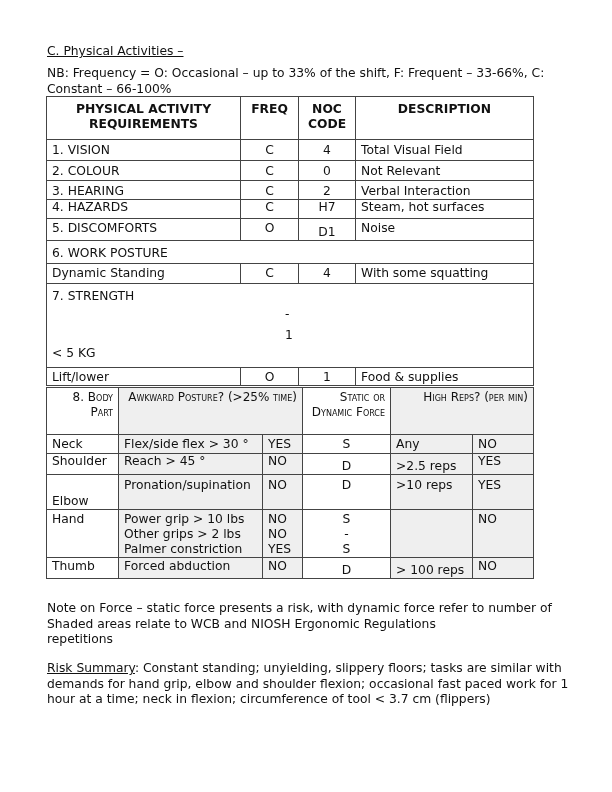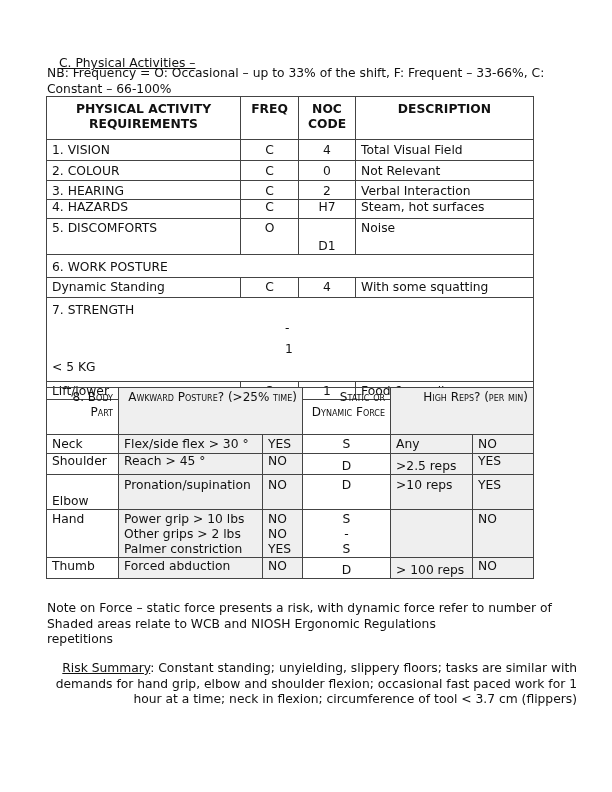--- a/index.html
+++ b/index.html
@@ -1,37 +1,37 @@
 <!DOCTYPE html>
 <html><head>
 <meta charset="utf-8">
 <style>
   html, body { margin: 0; padding: 0; background: #ffffff; }
   body { width: 612px; height: 792px; position: relative; overflow: hidden;
          font-family: "DejaVu Sans", sans-serif; color: #111; font-size: 12.3px; }
   .abs { position: absolute; }
   .u { text-decoration: underline; }
-  p { margin: 12px; }
+  p { margin: 0; }
   .section-title { left: 47px; top: 44px; }
   .nb { left: 47px; top: 66px; width: 540px; line-height: 15.5px; }
 
   table { border-collapse: collapse; position: absolute; table-layout: fixed; }
   td { border: 1.2px solid #444; padding: 0 5px; vertical-align: top; line-height: 15px; }
   .t1 { left: 46px; top: 96px; width: 487px; }
   .t1 th { font-weight: bold; border: 1.2px solid #444; vertical-align: top; padding-top: 5px; line-height: 15px; text-align: center; }
   .c { text-align: center; }
   .indent { }
 
   .t2 { left: 46px; top: 387px; width: 487px; }
   .shade { background: #efefef; }
   .sc { font-variant: small-caps; font-size: 12px; text-align: right; }
   .lh { line-height: 15px; }
 
   .notes { left: 47px; top: 601px; width: 545px; line-height: 15.5px; }
-  .risk { left: 47px; top: 661px; width: 530px; line-height: 15.5px; text-align: right; }
+  .risk { left: 47px; top: 661px; width: 530px; line-height: 15.5px; }
 </style>
 </head>
 <body>
 
 <p class="abs section-title u">C. Physical Activities –</p>
 <div class="abs nb">
   <div>NB: Frequency = O: Occasional – up to 33% of the shift, F: Frequent – 33-66%, C:</div>
   <div>Constant – 66-100%</div>
 </div>
 
@@ -69,21 +69,21 @@
   </tr>
   <tr style="height:19px">
     <td>4. HAZARDS</td>
     <td class="c">C</td>
     <td class="c">H7</td>
     <td>Steam, hot surfaces</td>
   </tr>
   <tr style="height:21px">
     <td style="padding-top:2px">5. DISCOMFORTS</td>
     <td class="c" style="padding-top:2px">O</td>
-    <td class="c" style="padding-top:20px">D1</td>
+    <td class="c" style="padding-top:6px">D1</td>
     <td style="padding-top:2px">Noise</td>
   </tr>
   <tr style="height:23px">
     <td colspan="4" style="padding-top:5px">6. WORK POSTURE</td>
   </tr>
   <tr style="height:20px">
     <td class="indent" style="padding-top:2px">Dynamic Standing</td>
     <td class="c" style="padding-top:2px">C</td>
     <td class="c" style="padding-top:2px">4</td>
     <td style="padding-top:2px">With some squatting</td>

